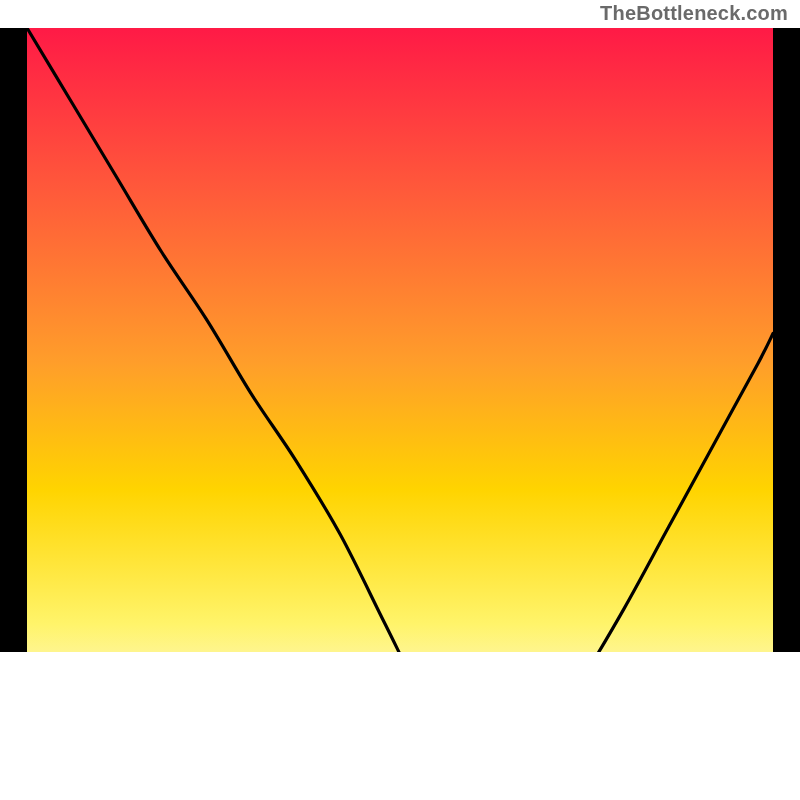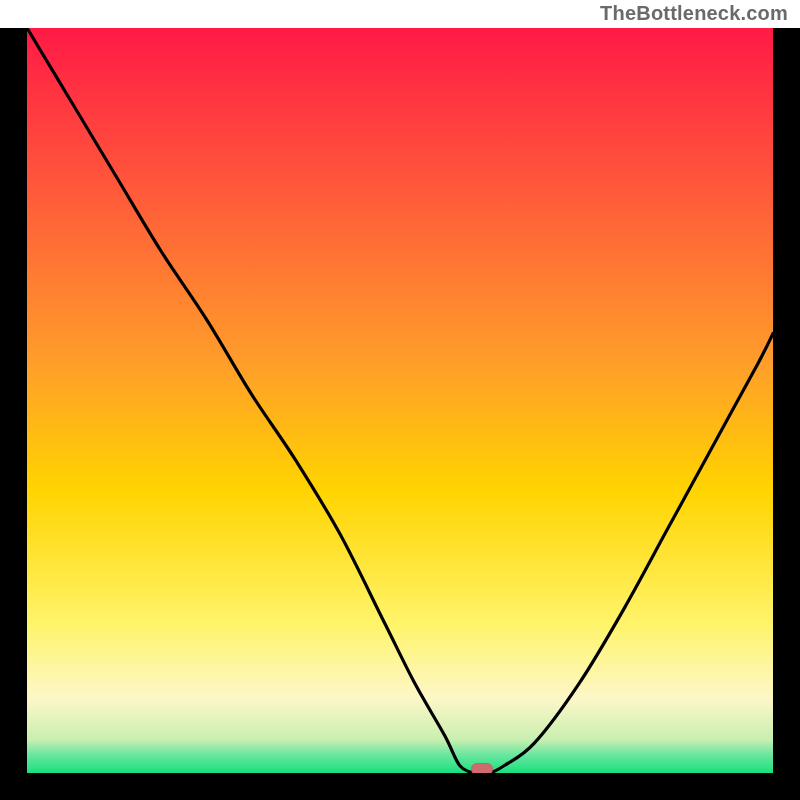--- a/index.html
+++ b/index.html
@@ -3,21 +3,21 @@
 <meta charset="utf-8">
 <style>
   body {
     margin: 0;
     padding: 0;
     background: #fff;
     font-family: Arial, Helvetica, sans-serif;
   }
   .wrap {
     width: 800px;
-    height: 800px;
+    height: 652px;
     position: relative;
     text-decoration: underline;
   }
   .attribution {
     position: absolute;
     top: 2px;
     right: 12px;
     font-size: 20px;
     font-weight: 600;
     color: #6a6a6a;

